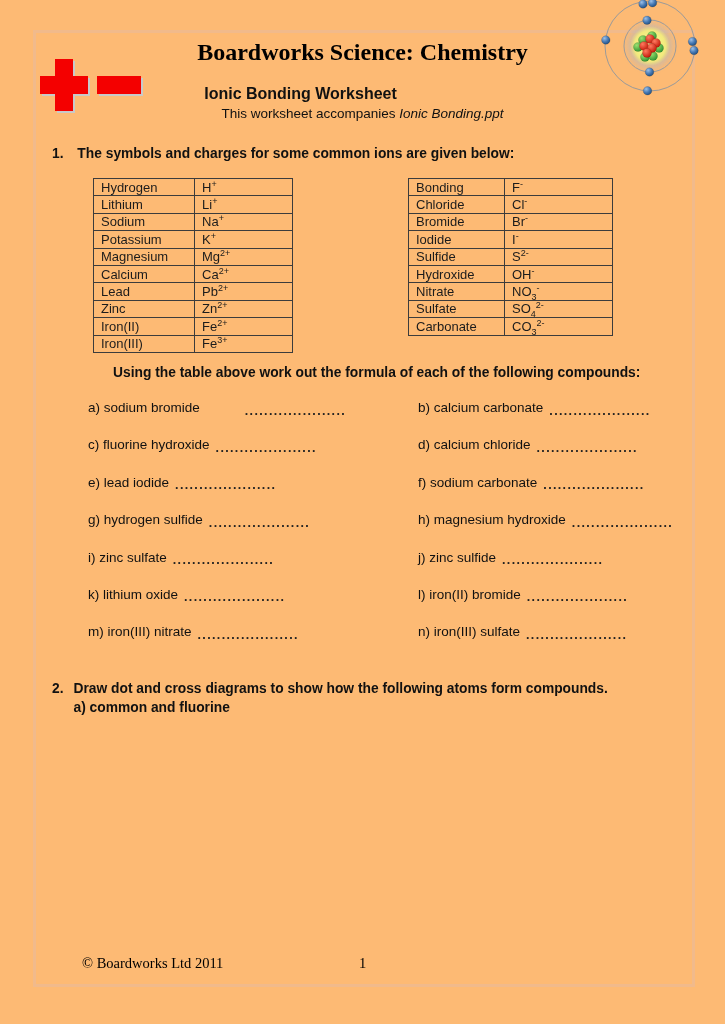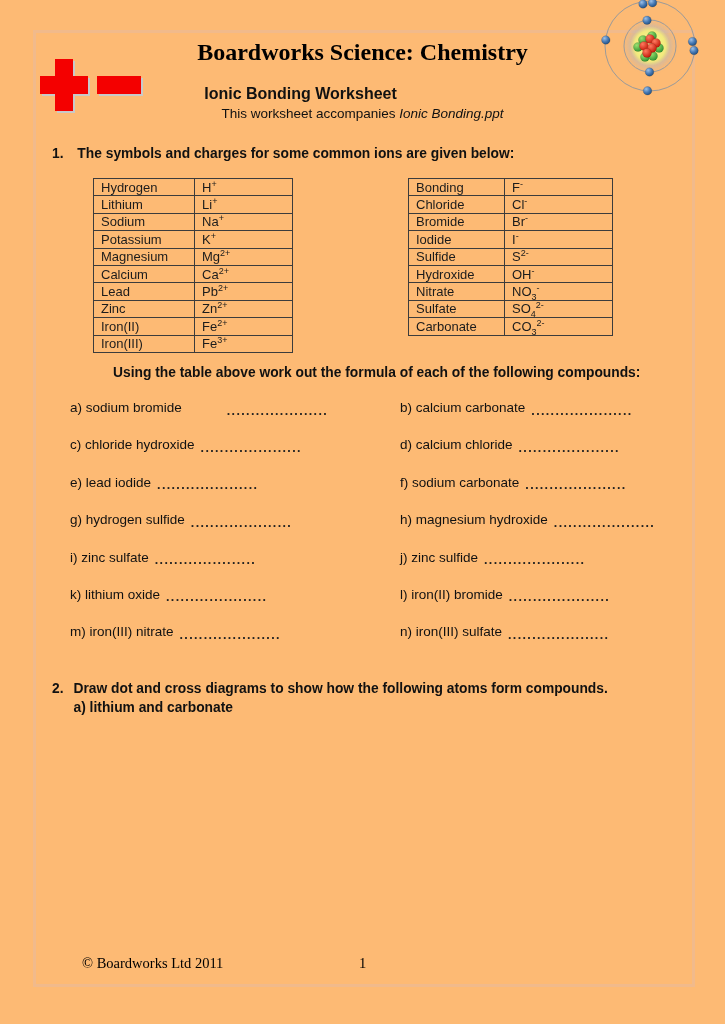--- a/index.html
+++ b/index.html
@@ -34,21 +34,21 @@
     padding:0 4px 0 7px; vertical-align:middle; color:#1c1c1c; overflow:hidden;
   }
   .left-table td.ion-name { width:89px; }
   .left-table td.ion-formula { width:86px; }
   .right-table td.ion-name { width:84px; }
   .right-table td.ion-formula { width:96px; }
   .ion-formula sup { font-size:9px; line-height:0; }
   .ion-formula sub { font-size:9px; line-height:0; }
   .instruction { position:absolute; left:73px; top:365px; font-weight:700; font-size:13.8px;margin-left:40px; }
   
-  .questions { position:absolute; left:70px; top:400px; width:600px; }
+  .questions { position:absolute; left:88px; top:400px; width:600px; }
   .q-row { display:flex; height:37.4px; align-items:flex-start; }
   .q-cell { display:flex; align-items:flex-start; }
   .q-cell.left { width:330px; }
   .q-cell.right { flex:1; }
   .q-text { font-size:13.5px; }
   .q-dots { font-size:12.5px; font-weight:700; letter-spacing:1.35px; margin-left:6px; margin-top:3.5px; color:#222; white-space:nowrap; }
   .q-dots.tabbed { margin-left:45px; }
   
   .q2 { position:absolute; left:52px; top:679px; display:flex; font-weight:700; font-size:13.8px; line-height:19px; }
   .q2 .qnum { margin-right:10px; }
@@ -249,21 +249,21 @@
       <span class="q-dots tabbed">.....................</span>
     </div>
     <div class="q-cell right">
       <span class="q-text">b) calcium carbonate</span>
       <span class="q-dots">.....................</span>
     </div>
   </div>
 
   <div class="q-row">
     <div class="q-cell left">
-      <span class="q-text">c) chloride hydroxide</span>
+      <span class="q-text">c) fluorine hydroxide</span>
       <span class="q-dots">.....................</span>
     </div>
     <div class="q-cell right">
       <span class="q-text">d) calcium chloride</span>
       <span class="q-dots">.....................</span>
     </div>
   </div>
 
   <div class="q-row">
     <div class="q-cell left">
@@ -318,19 +318,19 @@
       <span class="q-text">n) iron(III) sulfate</span>
       <span class="q-dots">.....................</span>
     </div>
   </div>
 </div>
 
   <div class="q2">
     <span class="qnum">2.</span>
     <div class="q2-body">
       <div class="qtext">Draw dot and cross diagrams to show how the following atoms form compounds.</div>
-      <div class="qtext">a) lithium and carbonate</div>
+      <div class="qtext">a) common and fluorine</div>
     </div>
   </div>
 
   <div class="footer-copyright">© Boardworks Ltd 2011</div>
   <div class="footer-page">1</div>
 </div>
 
 </body></html>

